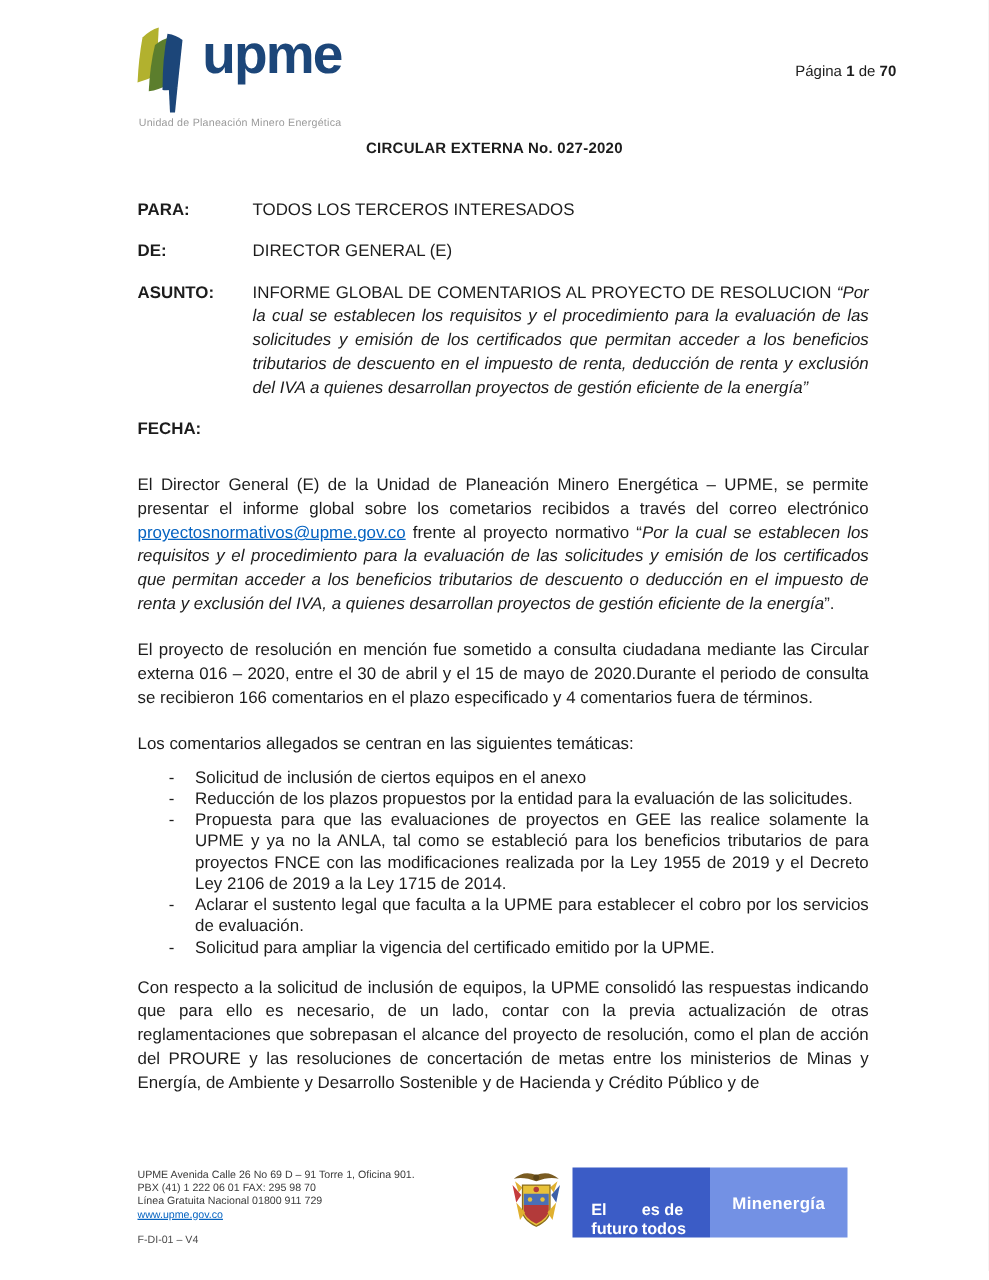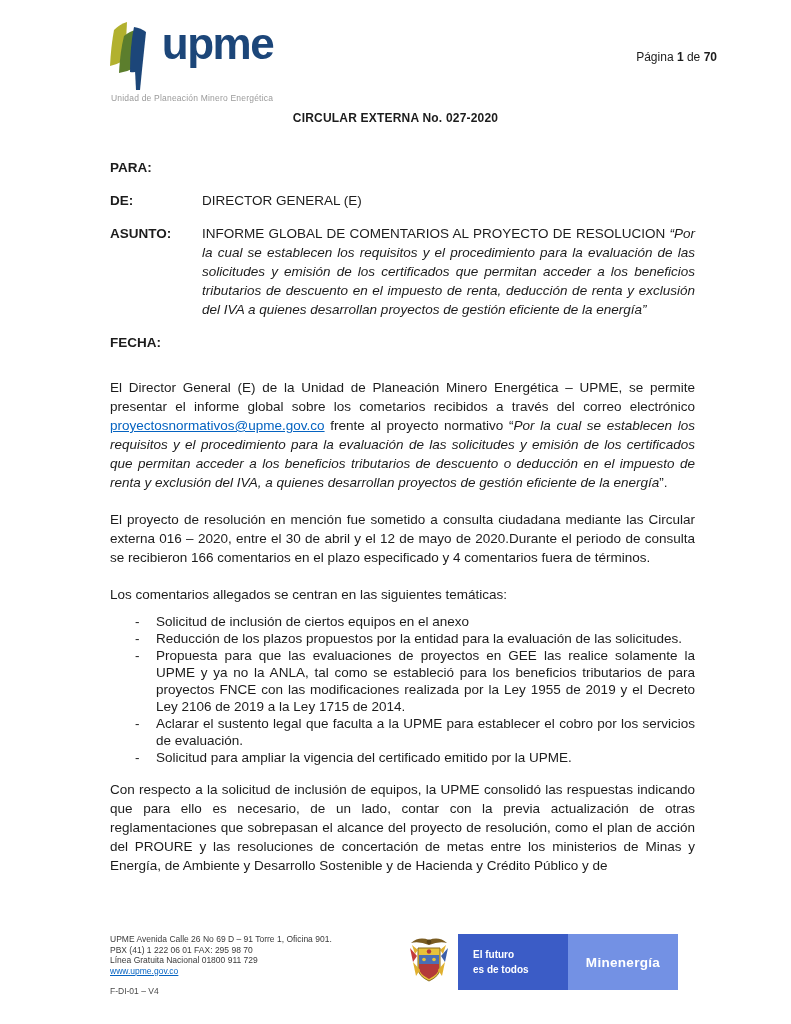--- a/index.html
+++ b/index.html
@@ -54,22 +54,22 @@
   .footer {
     position:absolute; left:110px; top:934px;
     font-size:8.5px; line-height:10.5px; color:#3a3a3a;
   }
   .form-code { margin-top:10px; color:#4a4a4a; }
 
   .gov-banner { position:absolute; left:400px; top:934px; height:56px; display:flex; }
   .crest-cell { width:58px; background:#ffffff; display:flex; align-items:center; justify-content:center; }
   .slogan-cell {
     width:110px; background:#3b5cc6; color:#fff; font-weight:bold;
-    font-size:10px; line-height:15px; display:flex; flex-direction:column;
-    justify-content:center; padding-left:15px;
+    font-size:13px; line-height:15px; display:flex; flex-direction:row;
+    justify-content:center; padding-left:15px;align-items:flex-end;
   }
   .brand-cell {
     width:110px; background:#7391e4; color:#fff; font-weight:bold;
     font-size:13.5px; display:flex; align-items:center; justify-content:center;
     letter-spacing:0.3px;
   }
 </style>
 </head>
 <body>
 
@@ -94,39 +94,40 @@
     <span>de</span>
     <b>70</b>
   </div>
 
   <div class="doc-title">CIRCULAR EXTERNA No. 027-2020</div>
 
   <div class="content">
 
     <div class="meta-row">
       <div class="meta-label">PARA:</div>
+      <div class="meta-value">TODOS LOS TERCEROS INTERESADOS</div>
     </div>
 
     <div class="meta-row">
       <div class="meta-label">DE:</div>
       <div class="meta-value">DIRECTOR GENERAL (E)</div>
     </div>
 
     <div class="meta-row">
       <div class="meta-label">ASUNTO:</div>
       <div class="meta-value"><span>INFORME GLOBAL DE COMENTARIOS AL PROYECTO DE RESOLUCION </span><span class="it">“Por la cual se establecen los requisitos y el procedimiento para la evaluación de las solicitudes y emisión de los certificados que permitan acceder a los beneficios tributarios de descuento en el impuesto de renta, deducción de renta y exclusión del IVA a quienes desarrollan proyectos de gestión eficiente de la energía”</span></div>
     </div>
 
     <div class="meta-row fecha-row">
       <div class="meta-label">FECHA:</div>
     </div>
 
     <p class="para"><span>El Director General (E) de la Unidad de Planeación Minero Energética – UPME, se permite presentar el informe global sobre los cometarios recibidos a través del correo electrónico </span><a href="#">proyectosnormativos@upme.gov.co</a><span> frente al proyecto normativo “</span><span class="it">Por la cual se establecen los requisitos y el procedimiento para la evaluación de las solicitudes y emisión de los certificados que permitan acceder a los beneficios tributarios de descuento o deducción en el impuesto de renta y exclusión del IVA, a quienes desarrollan proyectos de gestión eficiente de la energía</span><span>”.</span></p>
 
-    <p class="para">El proyecto de resolución en mención fue sometido a consulta ciudadana mediante las Circular externa 016 – 2020, entre el 30 de abril y el 12 de mayo de 2020.Durante el periodo de consulta se recibieron 166 comentarios en el plazo especificado y 4 comentarios fuera de términos.</p>
+    <p class="para">El proyecto de resolución en mención fue sometido a consulta ciudadana mediante las Circular externa 016 – 2020, entre el 30 de abril y el 15 de mayo de 2020.Durante el periodo de consulta se recibieron 166 comentarios en el plazo especificado y 4 comentarios fuera de términos.</p>
 
     <p class="para lead">Los comentarios allegados se centran en las siguientes temáticas:</p>
 
     <ul class="topics">
       <li>Solicitud de inclusión de ciertos equipos en el anexo</li>
       <li>Reducción de los plazos propuestos por la entidad para la evaluación de las solicitudes.</li>
       <li>Propuesta para que las evaluaciones de proyectos en GEE las realice solamente la UPME y ya no la ANLA, tal como se estableció para los beneficios tributarios de para proyectos FNCE con las modificaciones realizada por la Ley 1955 de 2019 y el Decreto Ley 2106 de 2019 a la Ley 1715 de 2014.</li>
       <li>Aclarar el sustento legal que faculta a la UPME para establecer el cobro por los servicios de evaluación.</li>
       <li>Solicitud para ampliar la vigencia del certificado emitido por la UPME.</li>
     </ul>

